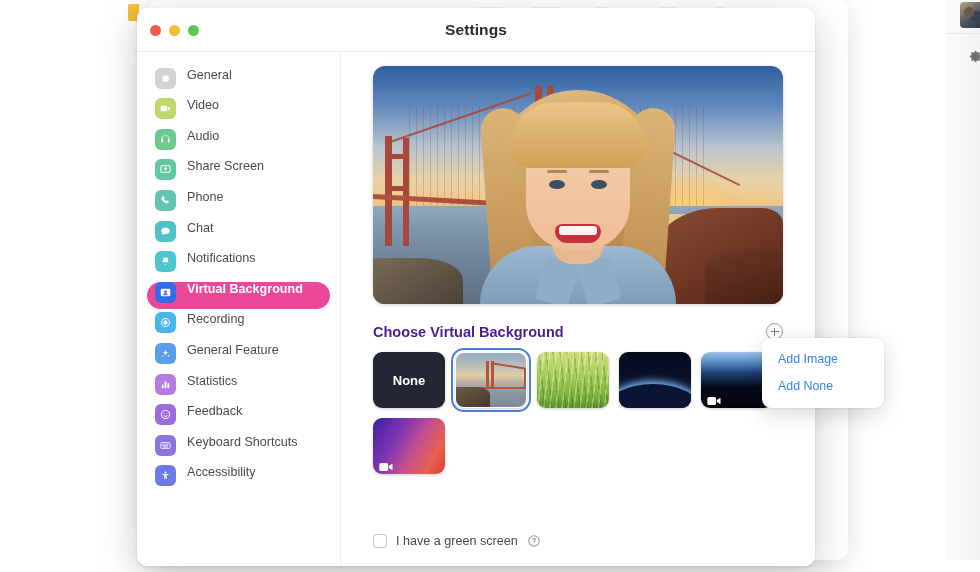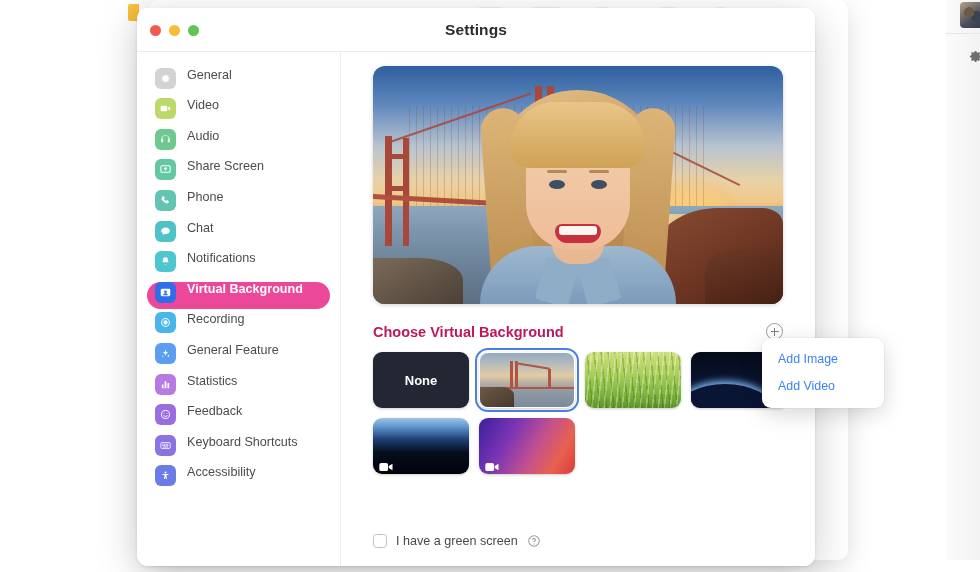--- a/index.html
+++ b/index.html
@@ -206,35 +206,35 @@
     border-radius: 26px;
   }
   .pv-hair-l { left: 8px; transform: rotate(-4deg); }
   .pv-hair-r { right: 8px; transform: rotate(4deg); }
 
   
   .choose-row {
     margin-top: 19px; display: flex; align-items: center; justify-content: space-between;
     width: 410px;
   }
-  .choose-title { font-size: 14.5px; font-weight: bold; color: #be185d; }
+  .choose-title { font-size: 14.5px; font-weight: bold; color: #4c1d95; }
   .plus-btn {
     width: 17px; height: 17px; border-radius: 50%; border: 1.3px solid #9a9a9a;
     position: relative; cursor: pointer;
   }
   .plus-btn:before, .plus-btn:after {
     content: ""; position: absolute; background: #7d7d7d;
   }
   .plus-btn:before { left: 3.5px; top: 6.9px; width: 8px; height: 1.4px; }
   .plus-btn:after { left: 6.9px; top: 3.5px; width: 1.4px; height: 8px; }
 
   
   .thumbs { margin-top: 12px; display: flex; flex-wrap: wrap; gap: 10px; width: 420px; }
   .thumb {
-    width: 96px; height: 56px; border-radius: 9px; position: relative;
+    width: 72px; height: 56px; border-radius: 9px; position: relative;
     overflow: hidden; cursor: pointer; box-shadow: 0 1px 3px rgba(0,0,0,.2);
   }
   .thumb.selected {
     outline: 2.5px solid #4a7fe0; outline-offset: 2.5px; border: 1.5px solid #fff;
   }
   .thumb-none {
     background: #222733; display: flex; align-items: center; justify-content: center;
   }
   .thumb-none-label { color: #fff; font-size: 13px; font-weight: bold; }
   .thumb-bridge {
@@ -549,16 +549,16 @@
             </svg>
           </div>
         </div>
 
       </div>
     </div>
   </div>
 
   <div class="dropdown" id="dropdown">
       <div class="dd-item">Add Image</div>
-      <div class="dd-item">Add Video</div>
+      <div class="dd-item">Add None</div>
     </div>
 
 </div>
 
 </body></html>

